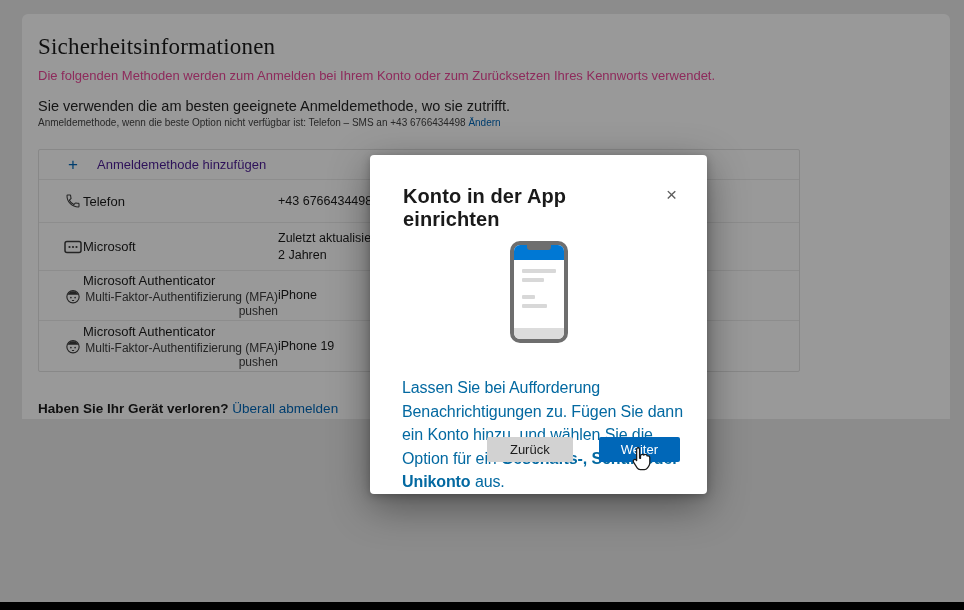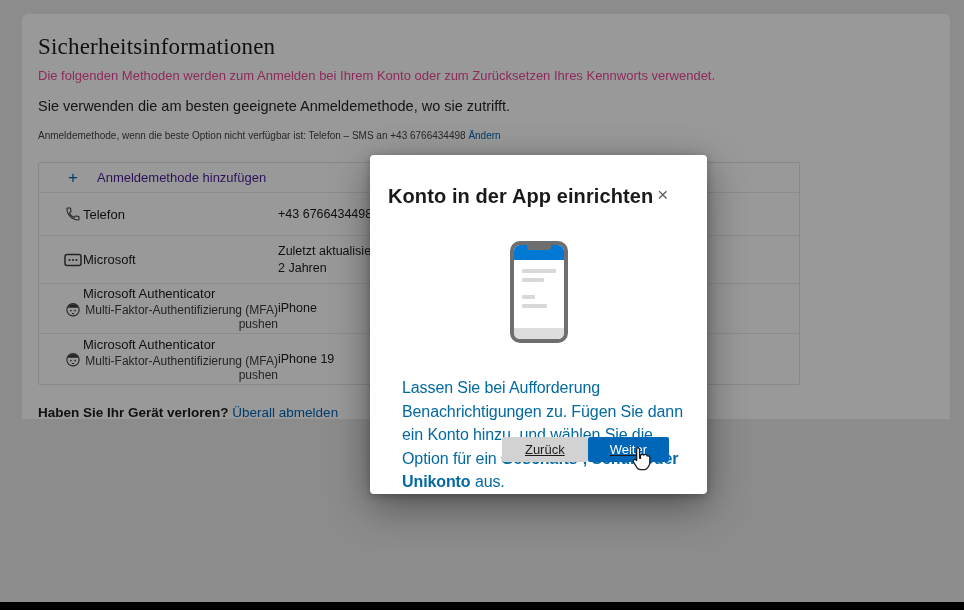--- a/index.html
+++ b/index.html
@@ -14,57 +14,57 @@
 
   
   .page-card {
     position:absolute; left:22px; top:14px; width:928px; height:405px;
     background:#ffffff; border-radius:6px 6px 0 0; z-index:1;
     padding:20px 16px 0 16px;
   }
   .page-title { font-size:23px; font-weight:400; letter-spacing:.2px; color:#1b1b1b;font-family:Liberation Serif, serif; }
   .page-subtitle { margin-top:8px; font-size:13px; color:#ec4899; }
   .default-method-heading { margin-top:15px; font-size:14.5px; color:#262626; }
-  .default-method-detail { margin-top:16px; font-size:10px; color:#444; }
+  .default-method-detail { margin-top:3px; font-size:10px; color:#444; }
   .link { color:#0067b8; text-decoration:none; cursor:pointer; }
 
   .methods-table {
     margin-top:21px; width:762px; background:#fff;
     border:1px solid #e3e3e3; border-radius:2px;
   }
   .t-row { display:flex; align-items:center; padding-left:24px; border-bottom:1px solid #ececec; }
   .t-row:last-child { border-bottom:none; }
   .row-add { height:30px; }
   .plus-glyph { color:#0067b8; font-size:17px; font-weight:400; width:20px; text-align:center; }
   .row-add-label { margin-left:14px; font-size:13px; color:#4c1d95; }
   .m-icon { width:20px; display:flex; justify-content:center; align-items:center; flex:none; }
   .m-label-cell { width:195px; display:flex; flex-direction:column; justify-content:center; }
   .m-label { font-size:13px; color:#1b1b1b; }
   .m-sublabel { font-size:12px; color:#3c3c3c; margin-top:2px;text-align:right; }
   .m-value { width:135px; font-size:12.5px; color:#1b1b1b; line-height:1.35; }
   .row-h43 { height:43px; }
   .row-h48 { height:48px; }
   .row-h50 { height:50px; }
 
-  .lost-device { margin-top:20px; font-size:13.5px; }
+  .lost-device { margin-top:29px; font-size:13.5px; }
   .lost-device b { font-weight:700; color:#1b1b1b; }
 
   
   .dim-overlay { position:absolute; inset:0; background:rgba(0,0,0,0.40); z-index:5; }
 
   
   .letterbox { position:absolute; left:0; bottom:0; width:100%; height:8px; background:#000; z-index:6; }
 
   
   .modal {
     position:absolute; left:370px; top:155px; width:337px; height:339px;
     background:#fff; border-radius:4px; z-index:10;
     box-shadow:0 12px 40px rgba(0,0,0,0.42), 0 2px 8px rgba(0,0,0,0.25);
   }
-  .modal-title-row { position:absolute; top:30px; left:18px; right:26px; display:flex; justify-content:flex-start; align-items:flex-start; }
+  .modal-title-row { position:absolute; top:30px; left:33px; right:26px; display:flex; justify-content:flex-start; align-items:flex-start; }
   .modal-title { font-size:20px; font-weight:700; color:#1a1a1a; letter-spacing:.1px; }
   .modal-close { font-size:19px; color:#5f5f5f; line-height:20px; cursor:pointer; background:none; border:none; font-family:inherit; padding:0 4px; }
 
   
   .phone-wrap { position:absolute; top:86px; left:0; right:0; display:flex; justify-content:center; }
   .phone {
     width:58px; height:102px; background:#fff;
     border:4px solid #6e6e6e; border-radius:10px;
     position:relative; overflow:hidden;
   }
@@ -80,21 +80,21 @@
   .ph-l3 { width:13px; margin-bottom:5px; }
   .ph-l4 { width:25px; }
   .phone-footer { position:absolute; bottom:0; left:0; right:0; height:11px; background:#dcdcdc; }
 
   .modal-text {
     position:absolute; top:221px; left:32px; width:292px;
     font-size:16px; line-height:1.47; color:#0369a1; letter-spacing:-0.1px;
   }
   .modal-text b { font-weight:700; }
 
-  .modal-buttons { position:absolute; top:282px; right:38px; display:flex; gap:0;text-decoration:underline; }
+  .modal-buttons { position:absolute; top:282px; right:27px; display:flex; gap:26px; }
   .btn { height:25px; font-size:13px; font-family:inherit; border:none; border-radius:2px; cursor:pointer; }
   .btn-secondary { background:#d2d2d2; color:#1b1b1b; padding:0 23px; }
   .btn-primary { background:#0067b8; color:#ffffff; padding:0 22px; }
 
   .cursor-hand { position:absolute; left:259px; top:291px; width:23px; height:27px; z-index:12; }
 </style>
 </head>
 <body>
 
 <div class="page-card">

